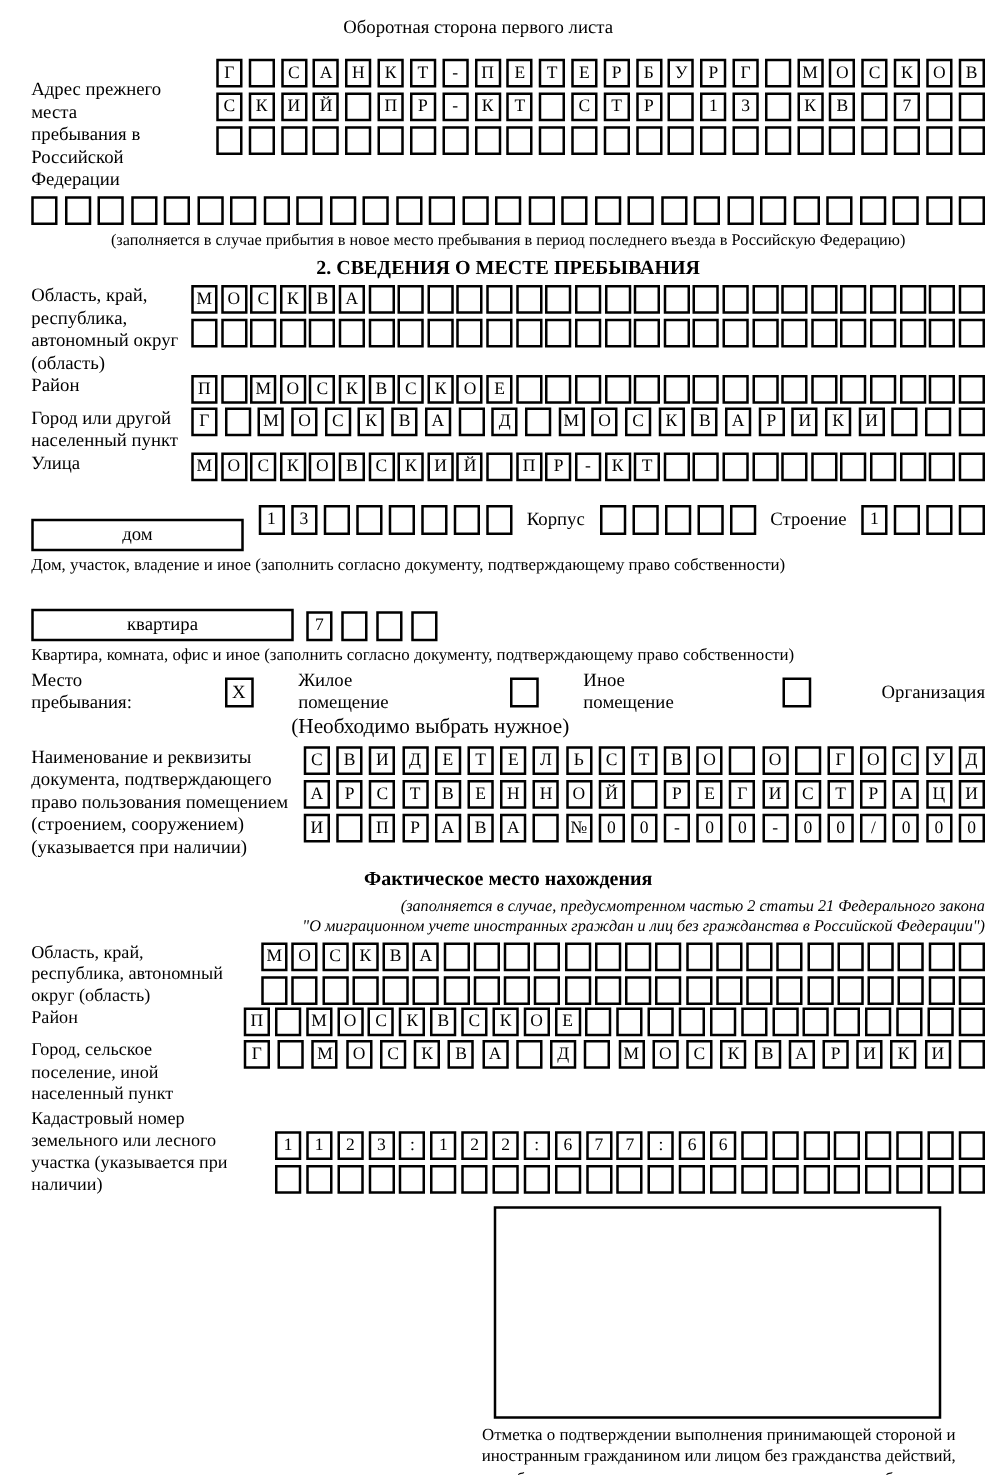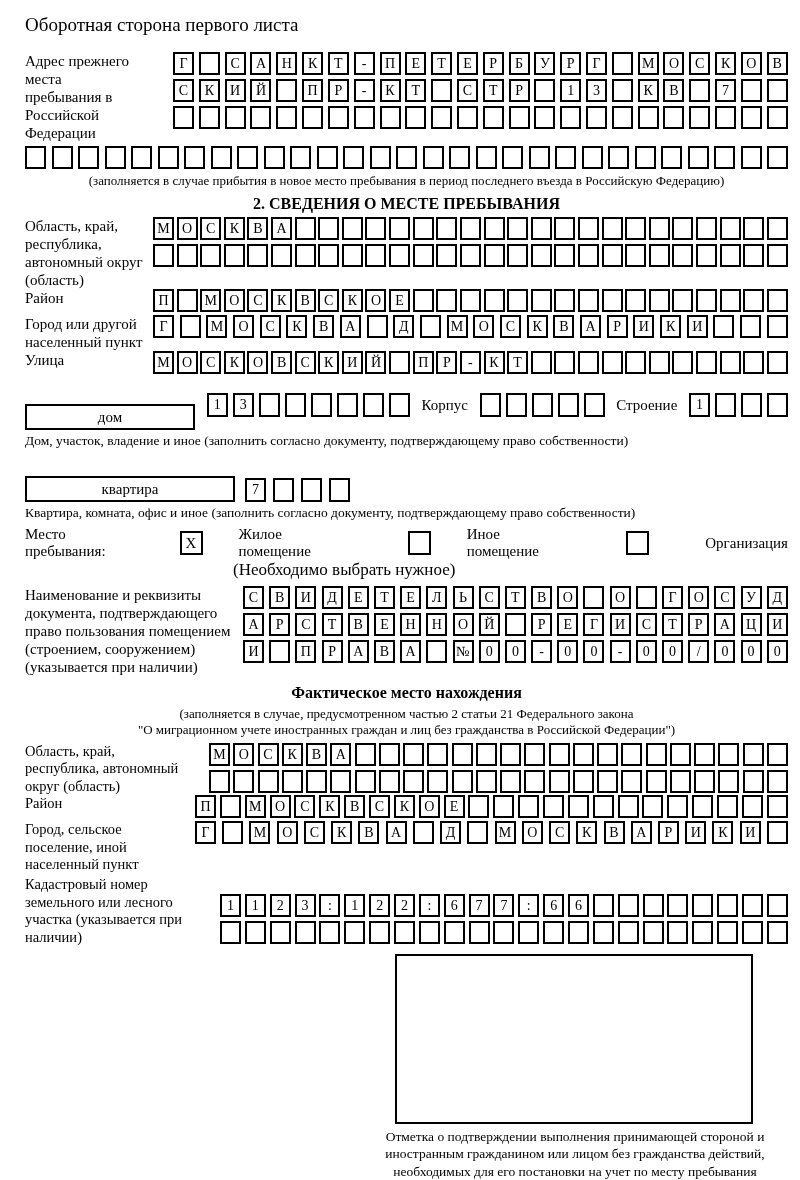--- a/index.html
+++ b/index.html
@@ -1,34 +1,34 @@
 <!DOCTYPE html>
 <html><head>
 <meta charset="utf-8">
 <style>
   * { box-sizing: border-box; margin: 0; padding: 0; }
   html, body { width: 800px; height: 1180px; background: #ffffff; color: #000000;
     font-family: "Liberation Serif", serif; font-size: 15px; overflow: hidden; }
   .page { width: 800px; height: 1180px; padding: 14px 12px 0 25px; }
 
-  .side-note { text-align: left; padding-right: 48px; font-size: 19px; }
+  .side-note { text-align: center; padding-right: 48px; font-size: 15px; }
 
   
   .cellrow { display: flex; justify-content: space-between; width: 100%; }
   .cell { display: inline-flex; align-items: center; justify-content: center; flex: none;
     width: 21px; height: 23px; border: 2px solid #000; font-size: 14px; line-height: 1;
     background: #fff; }
   .cellgroup { display: flex; gap: 5px; }
   .cellstack { display: flex; flex-direction: column; gap: 4px; }
 
   
   .fieldrow { display: flex; align-items: flex-start; }
   .fieldlabel { flex: none; line-height: 1.2; padding-right: 6px; }
   .fieldcells { flex: 1; min-width: 0; }
-  .w148 { width: 148px; padding-right: 36px; }
+  .w148 { width: 148px; padding-right: 36px; margin-top: 16px; }
   .w128 { width: 128px; }
   .w218 { width: 218px; }
   .w170 { width: 170px; font-size: 14.5px; }
 
   .caption { font-size: 13px; }
   .caption-center { text-align: center; }
   .caption-left { font-size: 13.5px; }
 
   .sec-title { text-align: center; font-weight: bold; font-size: 16px; }
 
@@ -40,21 +40,21 @@
   .houserow .cell, .aptrow .cell { height: 24px; }
   .inline-label { white-space: nowrap; }
   .aptrow { display: flex; align-items: flex-end; gap: 10px; }
   .aptrow .cellgroup { gap: 7px; }
 
   .stayrow { display: flex; align-items: center; }
   .checkbox { width: 23px; height: 24px; border: 2px solid #000; display: inline-flex;
     align-items: center; justify-content: center; font-size: 15px; flex: none; }
   .staynote { font-size: 17px; margin-left: 208px; }
 
-  .center { text-align: center; }
+  .center { text-align: right; font-style: italic; }
   .fact-title { text-align: center; font-weight: bold; font-size: 16px; }
 
   .cad-indent { padding-left: 25px; }
 
   .stampbox { width: 358px; height: 170px; border: 2px solid #000; margin-left: 370px; }
   .stampcaption { width: 410px; margin-left: 345px; text-align: center; font-size: 13.5px;
     line-height: 1.3; }
 
   .mt3 { margin-top: 3px; } .mt4 { margin-top: 4px; } .mt5 { margin-top: 5px; gap: 14px; }
   .mt6 { margin-top: 6px; } .mt8 { margin-top: 8px; }

